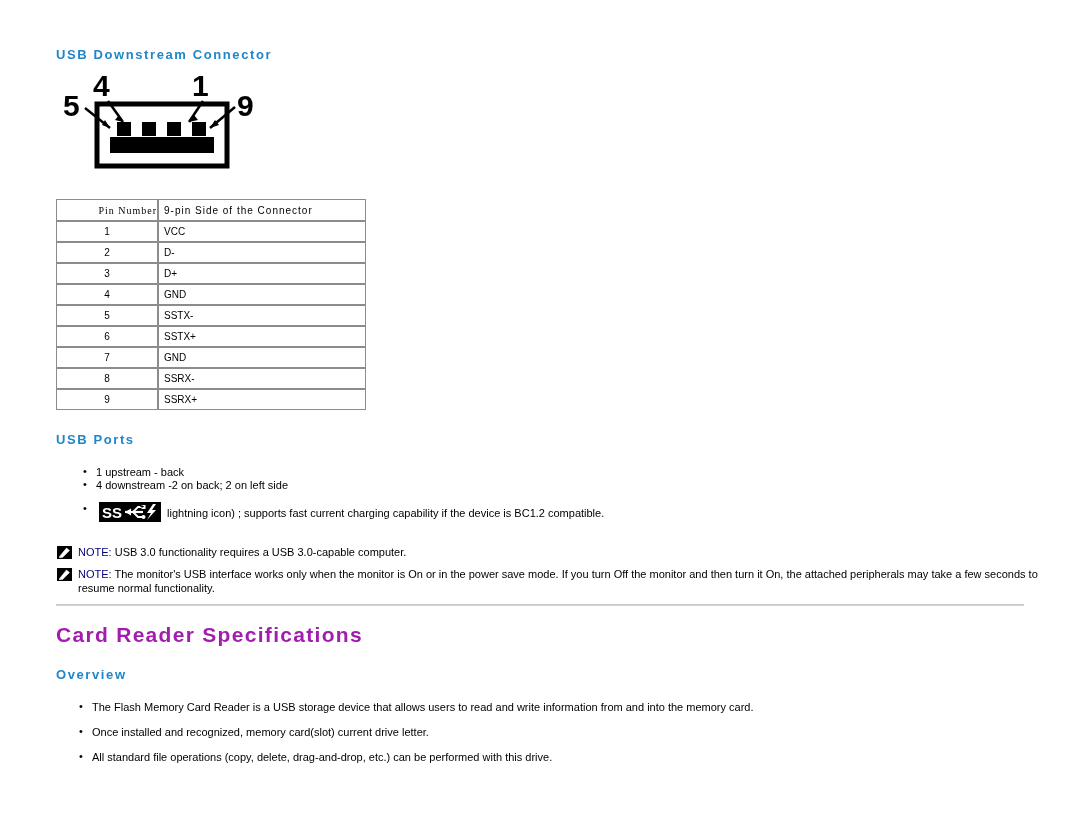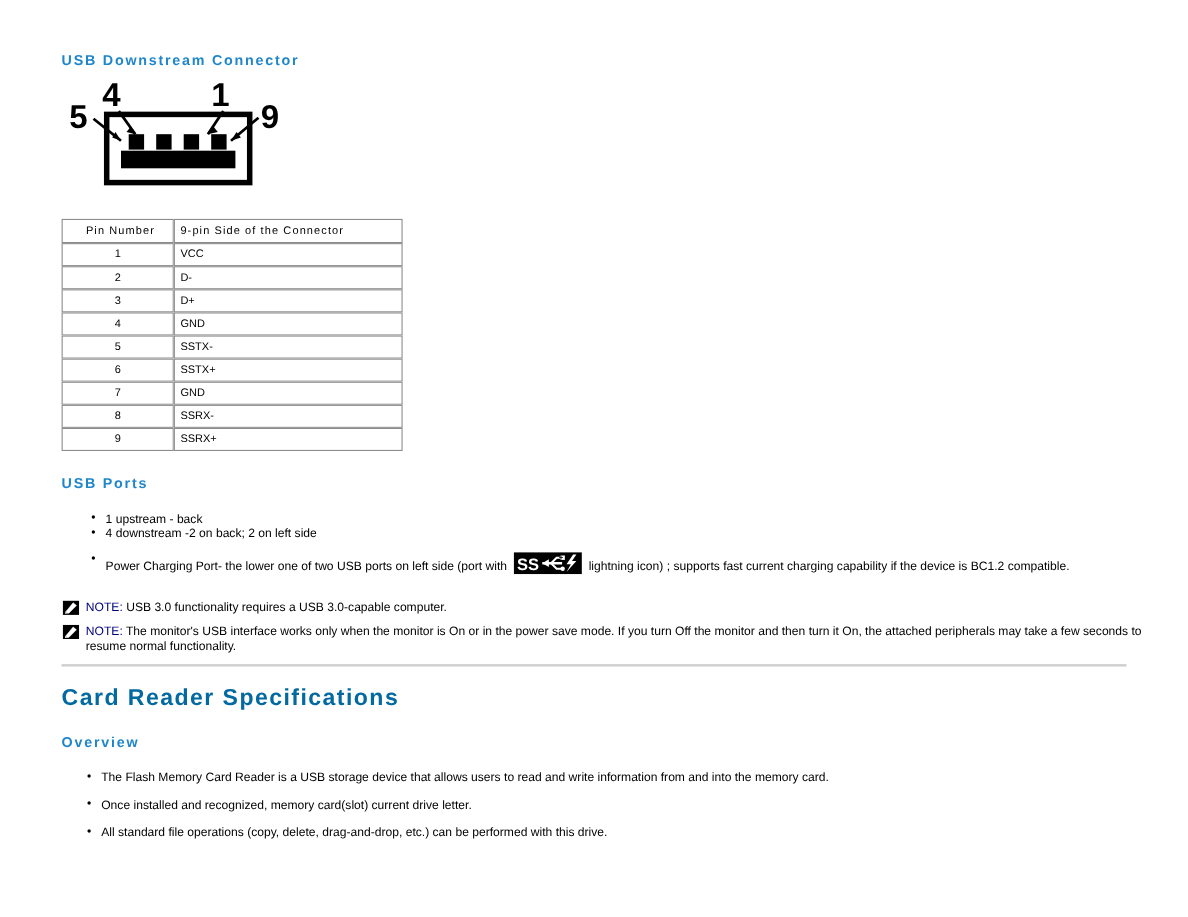--- a/index.html
+++ b/index.html
@@ -27,21 +27,21 @@
     font-size: 13px;
     font-weight: bold;
     color: #1f86c9;
     letter-spacing: 1.6px;
     white-space: nowrap;
   }
   .h-major {
     position: absolute;
     font-size: 21px;
     font-weight: bold;
-    color: #0369a1;
+    color: #a21caf;
     letter-spacing: 1.3px;
     white-space: nowrap;
   }
 
   
   .connector-wrap {
     position: absolute;
     left: 55px;
     top: 60px;
     width: 230px;
@@ -75,21 +75,22 @@
     text-align: left;
     padding-left: 5px;
   }
   .pin-table thead td {
     letter-spacing: 1px;
     text-align: left;
     padding-left: 5px;
     height: 20px;
   }
   .pin-table thead td.c-num {
-    text-align: center;
+    text-align: right;
+    font-family: Liberation Serif, serif;
   }
 
   
   ul.bul {
     margin: 0;
     padding: 0;
     list-style: none;
   }
   ul.bul li {
     position: relative;
@@ -249,21 +250,20 @@
       </tr>
     </tbody>
   </table>
 
   <div class="h-sub" style="left:56px; top:432px;">USB Ports</div>
 
   <ul class="bul" id="usb-ports-list">
     <li>1 upstream - back</li>
     <li>4 downstream -2 on back; 2 on left side</li>
     <li class="spaced" style="width:980px;">
-      <span>Power Charging Port- the lower one of two USB ports on left side (port with</span>
       <span class="ssicon">
         <svg width="62" height="20" viewBox="0 0 62 20" xmlns="http://www.w3.org/2000/svg">
           <rect x="0" y="0" width="62" height="20" fill="#000"></rect>
           <text x="3" y="16" font-family="Liberation Sans, sans-serif" font-size="15" font-weight="bold" fill="#fff">SS</text>
 
           <path d="M26 10 L44 10" stroke="#fff" stroke-width="2.2" fill="none"></path>
           <polygon points="26,10 32,6.5 32,13.5" fill="#fff"></polygon>
           <path d="M34 10 L39 5 L43.5 5" stroke="#fff" stroke-width="1.8" fill="none"></path>
           <path d="M34 10 L39 15 L43.5 15" stroke="#fff" stroke-width="1.8" fill="none"></path>
           <circle cx="44.5" cy="15" r="2" fill="#fff"></circle>

